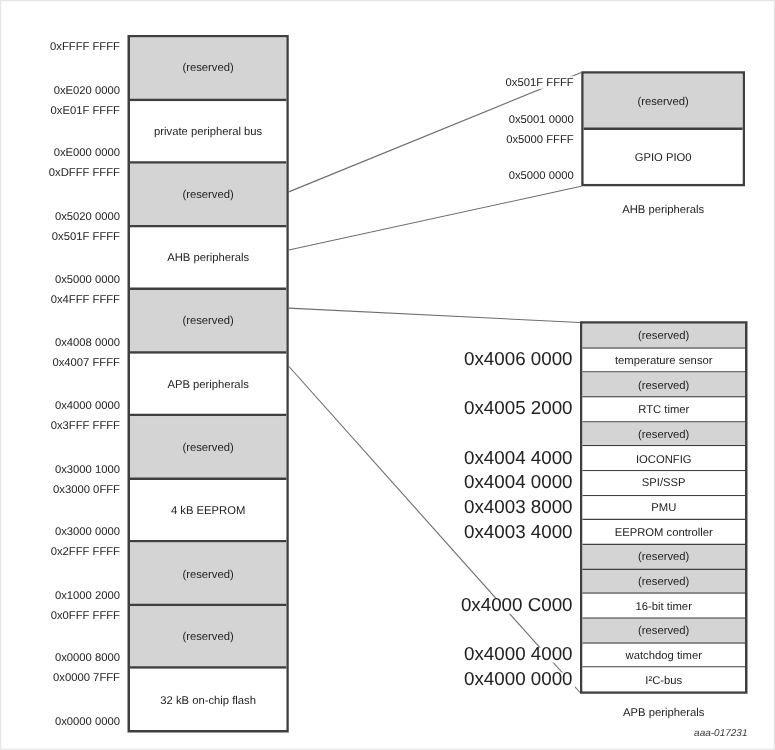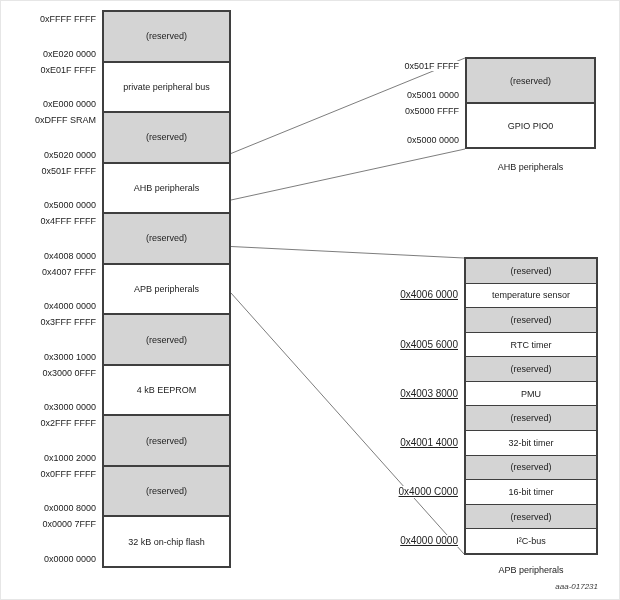--- a/index.html
+++ b/index.html
@@ -40,51 +40,51 @@
     flex:1;position:relative;box-sizing:border-box;
     display:flex;align-items:center;justify-content:center;
     border-bottom:1px solid #3f3f3f;background:#fff;
   }
   .prow:last-child{border-bottom:none;}
   .prow.gray{background:#d4d4d4;}
   .pname{font-size:9px;line-height:10px;text-align:center;}
   .paddr{
     position:absolute;right:100%;margin-right:6px;top:50%;
     transform:translateY(-50%);white-space:nowrap;
-    font-size:10px;line-height:10px;background:#fff;padding:1px 2px;text-decoration:underline;
+    font-size:15px;line-height:10px;background:#fff;padding:1px 2px;
   }
   .caption{position:absolute;font-size:9px;text-align:center;}
   .figid{position:absolute;font-size:8px;font-style:italic;color:#3a3a3a;text-align:right;}
 </style>
 </head>
 <body>
 
 <div class="canvas">
 
   <svg class="lines" width="620" height="600" viewBox="0 0 620 600">
     <line x1="230" y1="152.5" x2="464" y2="57" stroke="#6e6e6e" stroke-width="0.9"></line>
     <line x1="230" y1="199" x2="464" y2="148" stroke="#6e6e6e" stroke-width="0.9"></line>
     <line x1="230" y1="245.5" x2="463" y2="257" stroke="#6e6e6e" stroke-width="0.9"></line>
     <line x1="230" y1="292" x2="463" y2="553" stroke="#6e6e6e" stroke-width="0.9"></line>
   </svg>
 
-  <div class="mapbox layer" style="left:101px;top:9px;width:129px;height:558px;">
+  <div class="mapbox layer" style="left:101px;top:27px;width:129px;height:558px;">
 
     <div class="region gray">
       <span class="addr top">0xFFFF FFFF</span>
       <span class="addr bottom">0xE020 0000</span>
       <span class="rname">(reserved)</span>
     </div>
     <div class="region">
       <span class="addr top">0xE01F FFFF</span>
       <span class="addr bottom">0xE000 0000</span>
       <span class="rname">private peripheral bus</span>
     </div>
     <div class="region gray">
-      <span class="addr top">0xDFFF SRAM</span>
+      <span class="addr top">0xDFFF FFFF</span>
       <span class="addr bottom">0x5020 0000</span>
       <span class="rname">(reserved)</span>
     </div>
     <div class="region">
       <span class="addr top">0x501F FFFF</span>
       <span class="addr bottom">0x5000 0000</span>
       <span class="rname">AHB peripherals</span>
     </div>
     <div class="region gray">
       <span class="addr top">0x4FFF FFFF</span>
@@ -143,48 +143,60 @@
       <span class="pname">(reserved)</span>
     </div>
     <div class="prow">
       <span class="paddr">0x4006 0000</span>
       <span class="pname">temperature sensor</span>
     </div>
     <div class="prow gray">
       <span class="pname">(reserved)</span>
     </div>
     <div class="prow">
-      <span class="paddr">0x4005 6000</span>
+      <span class="paddr">0x4005 2000</span>
       <span class="pname">RTC timer</span>
     </div>
     <div class="prow gray">
       <span class="pname">(reserved)</span>
+    </div>
+    <div class="prow">
+      <span class="paddr">0x4004 4000</span>
+      <span class="pname">IOCONFIG</span>
+    </div>
+    <div class="prow">
+      <span class="paddr">0x4004 0000</span>
+      <span class="pname">SPI/SSP</span>
     </div>
     <div class="prow">
       <span class="paddr">0x4003 8000</span>
       <span class="pname">PMU</span>
     </div>
-    <div class="prow gray">
-      <span class="pname">(reserved)</span>
-    </div>
-    <div class="prow">
-      <span class="paddr">0x4001 4000</span>
-      <span class="pname">32-bit timer</span>
+    <div class="prow">
+      <span class="paddr">0x4003 4000</span>
+      <span class="pname">EEPROM controller</span>
+    </div>
+    <div class="prow gray">
+      <span class="pname">(reserved)</span>
     </div>
     <div class="prow gray">
       <span class="pname">(reserved)</span>
     </div>
     <div class="prow">
       <span class="paddr">0x4000 C000</span>
       <span class="pname">16-bit timer</span>
     </div>
     <div class="prow gray">
       <span class="pname">(reserved)</span>
     </div>
     <div class="prow">
+      <span class="paddr">0x4000 4000</span>
+      <span class="pname">watchdog timer</span>
+    </div>
+    <div class="prow">
       <span class="paddr">0x4000 0000</span>
       <span class="pname">I²C-bus</span>
     </div>
   </div>
   <div class="caption layer" style="left:463px;top:564px;width:134px;">APB peripherals</div>
 
   <div class="figid layer" style="left:463px;top:581px;width:134px;">aaa-017231</div>
 
 </div>
 

